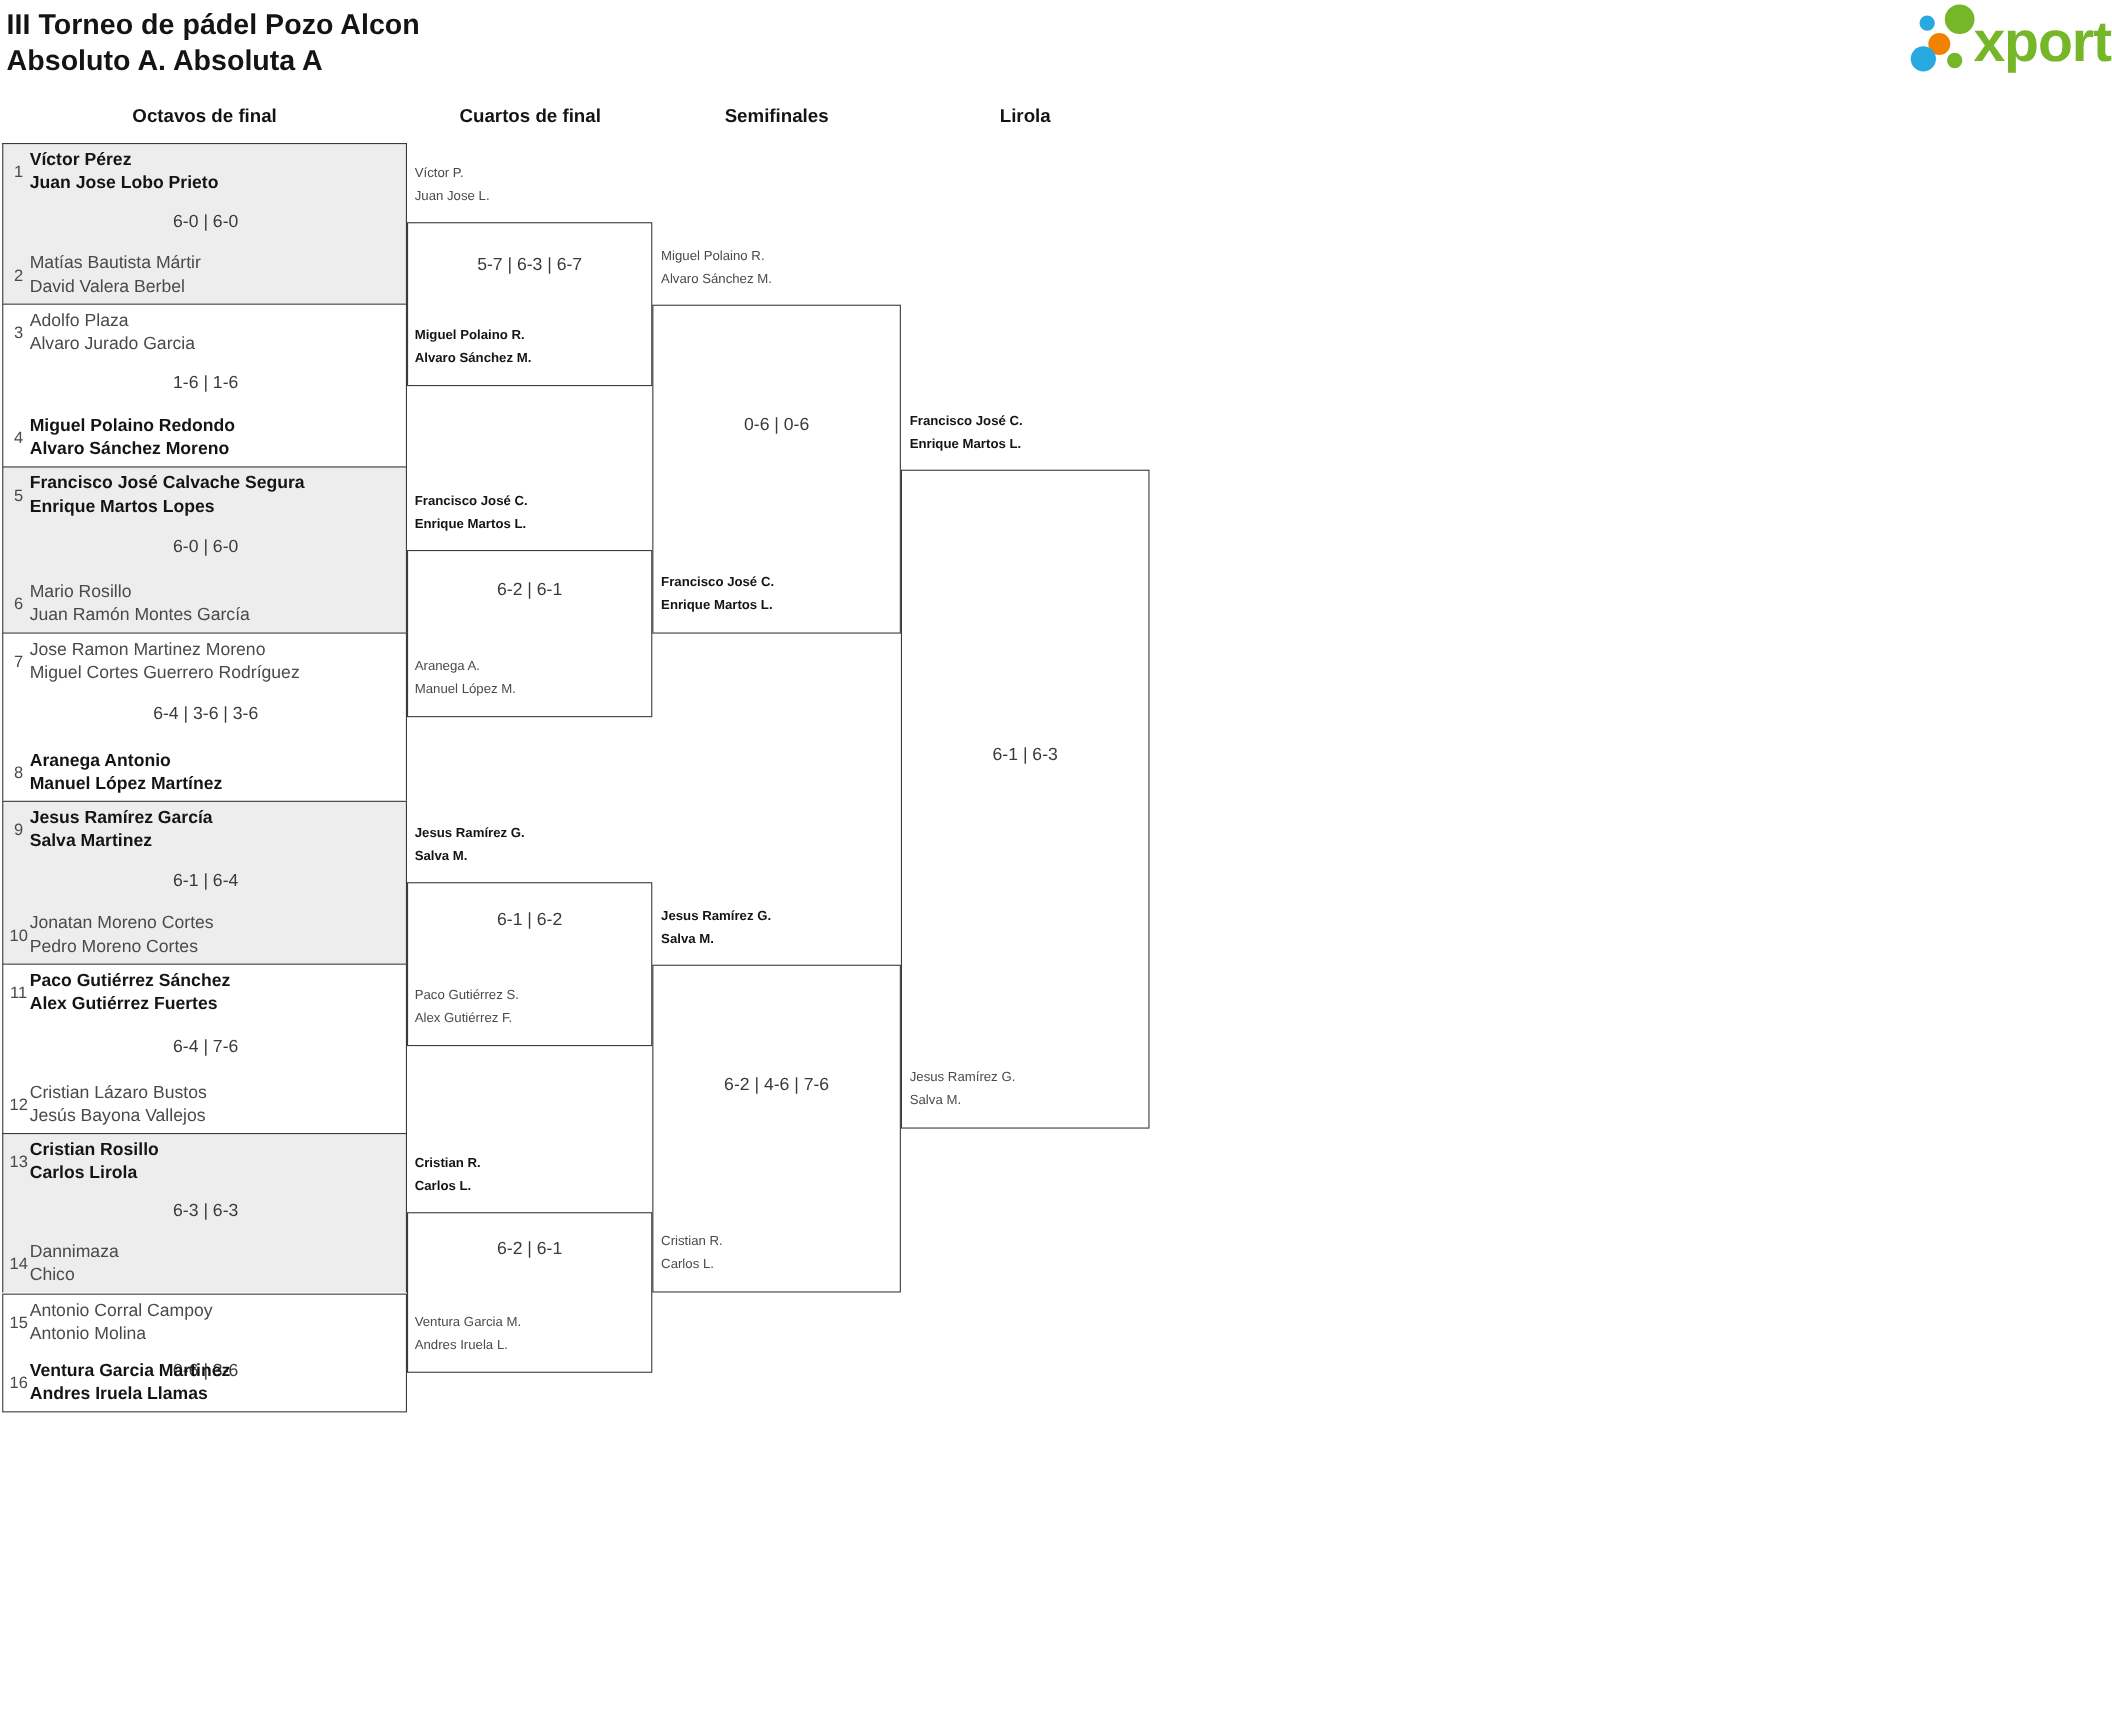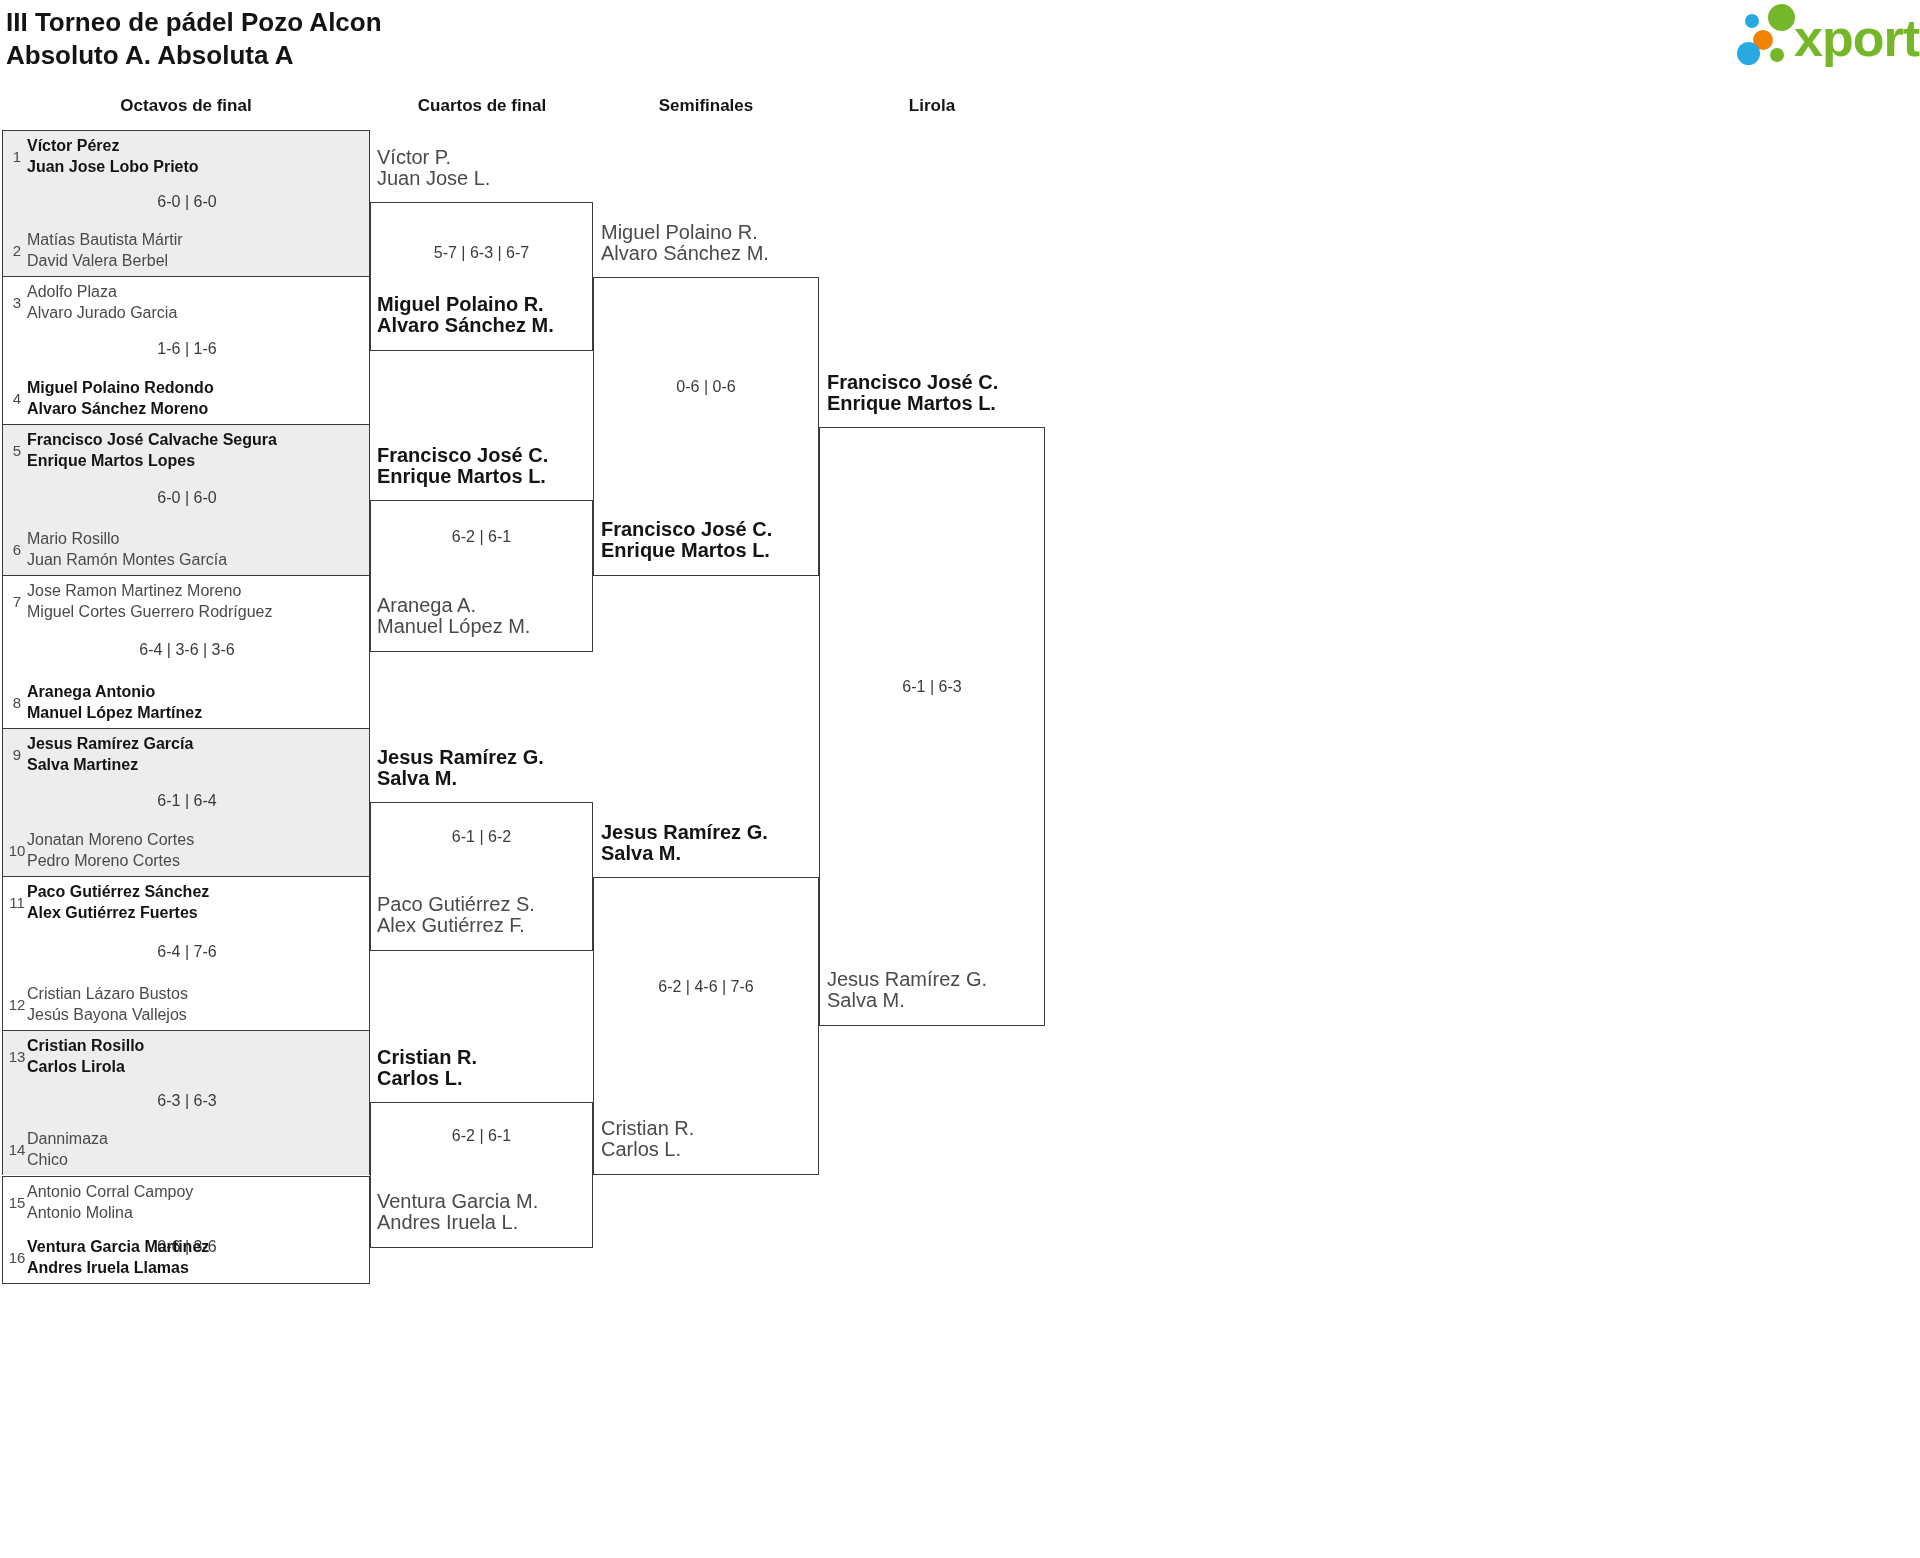--- a/index.html
+++ b/index.html
@@ -27,21 +27,21 @@
   .seed{flex:none;width:20px;text-align:center;font-size:15px;color:#4a4a4a;}
   .names{font-size:16px;line-height:21px;color:#4a4a4a;}
   .names span{display:block;white-space:nowrap;}
   .names.winner{font-weight:bold;color:#141414;}
 
   
   .score{position:absolute;text-align:center;font-size:16px;color:#3a3a3a;white-space:nowrap;}
   .s16{left:2px;width:368px;}
 
   
-  .lbl{position:absolute;font-size:20px;line-height:21px;color:#4a4a4a;white-space:nowrap;}
+  .lbl{position:absolute;font-size:12px;line-height:21px;color:#4a4a4a;white-space:nowrap;}
   .lbl span{display:block;}
   .lbl.winner{font-weight:bold;color:#141414;}
 
   
   .logo{position:absolute;left:1734px;top:0;width:230px;height:80px;cursor:pointer;}
   .dot{position:absolute;border-radius:50%;}
   .d-gl{left:34px;top:4px;width:27px;height:27px;background:#76b629;}
   .d-bs{left:11px;top:14px;width:14px;height:14px;background:#29a9e1;}
   .d-o {left:19px;top:30px;width:20px;height:20px;background:#f08200;}
   .d-bl{left:3px;top:42px;width:23px;height:23px;background:#29a9e1;}
@@ -219,21 +219,21 @@
 
   <div class="box rbox" style="left:370px;top:202px;width:223px;height:149px"></div>
   <div class="box rbox" style="left:370px;top:500px;width:223px;height:152px"></div>
   <div class="box rbox" style="left:370px;top:802px;width:223px;height:149px"></div>
   <div class="box rbox" style="left:370px;top:1102px;width:223px;height:146px"></div>
 
   <div class="lbl" style="left:377px;top:147px">
     <span>Víctor P.</span>
       <span>Juan Jose L.</span>
   </div>
-  <div class="score" style="left:370px;width:223px;top:244px">5-7 | 6-3 | 6-7</div>
+  <div class="score" style="left:370px;width:223px;top:232px">5-7 | 6-3 | 6-7</div>
   <div class="lbl winner" style="left:377px;top:294px">
     <span>Miguel Polaino R.</span>
       <span>Alvaro Sánchez M.</span>
   </div>
 
   <div class="lbl winner" style="left:377px;top:445px">
     <span>Francisco José C.</span>
       <span>Enrique Martos L.</span>
   </div>
   <div class="score" style="left:370px;width:223px;top:528px">6-2 | 6-1</div>

